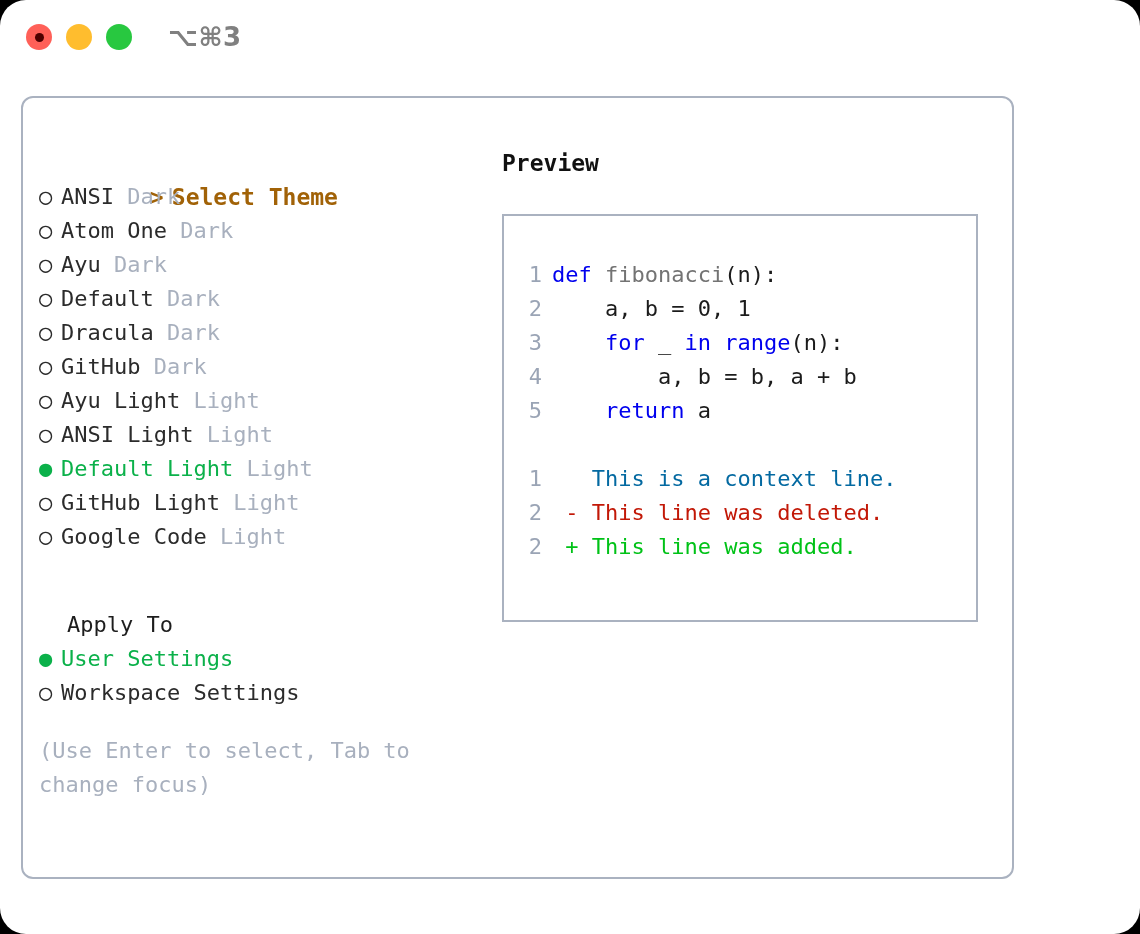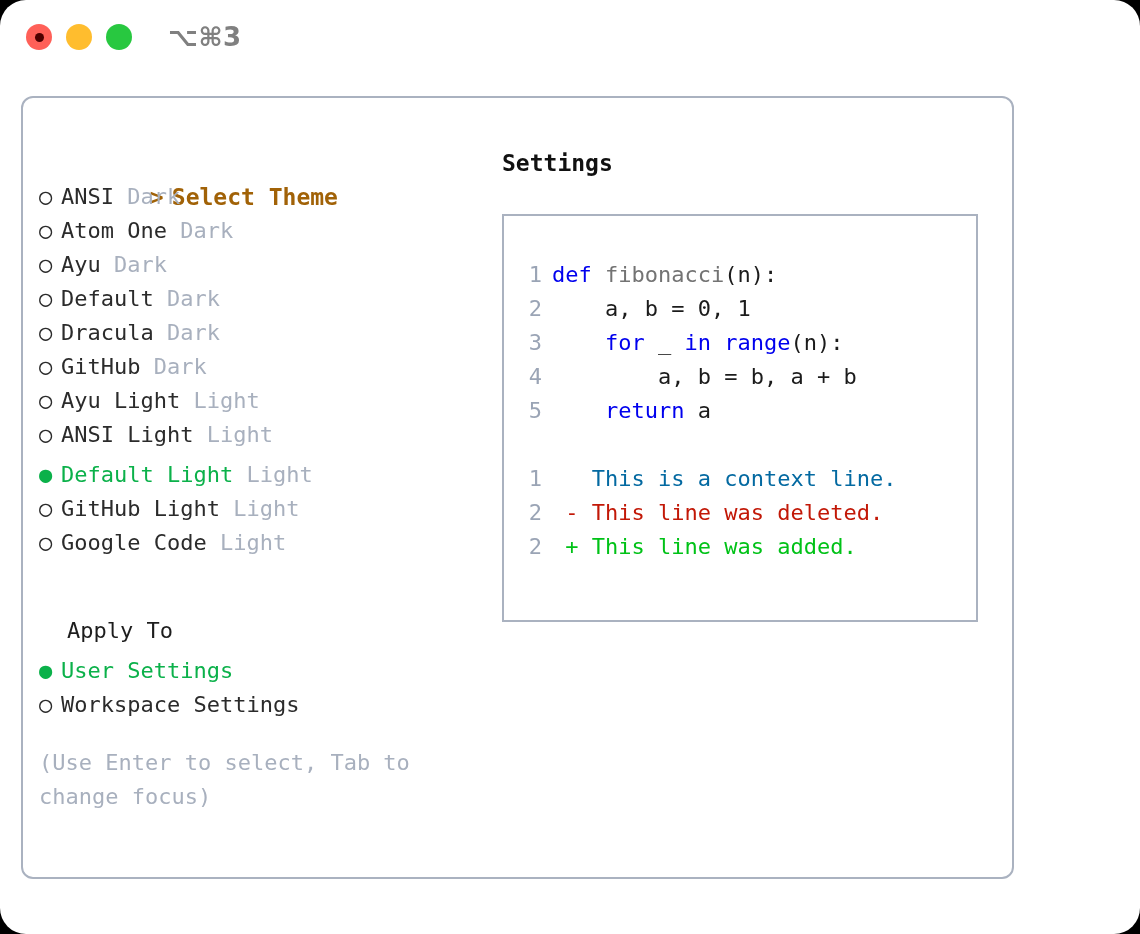--- a/index.html
+++ b/index.html
@@ -113,21 +113,20 @@
     display: inline-block;
     width: 22px;
   }
   .hdr {
     font-weight: 700;
     color: #a16207;
     font-size: 23px;
   }
   .row.selected {
     color: #0bb14a;
-    margin-top: 6px;
   }
   .row.selected .mark {
     color: #0bb14a;
   }
   .badge {
     color: #a8b0be;
   }
   .row.selected .badge {
     color: #a8b0be;
   }
@@ -236,21 +235,21 @@
 
       <div id="apply-list">
           <div class="row selected"><span class="mark">● </span><span>User Settings</span></div>
           <div class="row"><span class="mark">○ </span><span>Workspace Settings</span></div>
         </div>
 
       <div class="hint">(Use Enter to select, Tab to change focus)</div>
     </div>
 
     <div class="col-right">
-      <div class="preview-title">Settings</div>
+      <div class="preview-title">Preview</div>
 
       <div class="preview-box">
         <div class="code">
           <div id="code-lines">
               <div class="cline"><span class="lnum">1</span><span class="kw">def </span><span class="fn">fibonacci</span><span class="pln">(n):</span></div>
               <div class="cline"><span class="lnum">2</span><span class="pln">    a, b = 0, 1</span></div>
               <div class="cline"><span class="lnum">3</span><span class="pln">    </span><span class="kw">for</span><span class="pln"> _ </span><span class="kw">in</span><span class="pln"> </span><span class="kw">range</span><span class="pln">(n):</span></div>
               <div class="cline"><span class="lnum">4</span><span class="pln">        a, b = b, a + b</span></div>
               <div class="cline"><span class="lnum">5</span><span class="pln">    </span><span class="kw">return</span><span class="pln"> a</span></div>
             </div>

